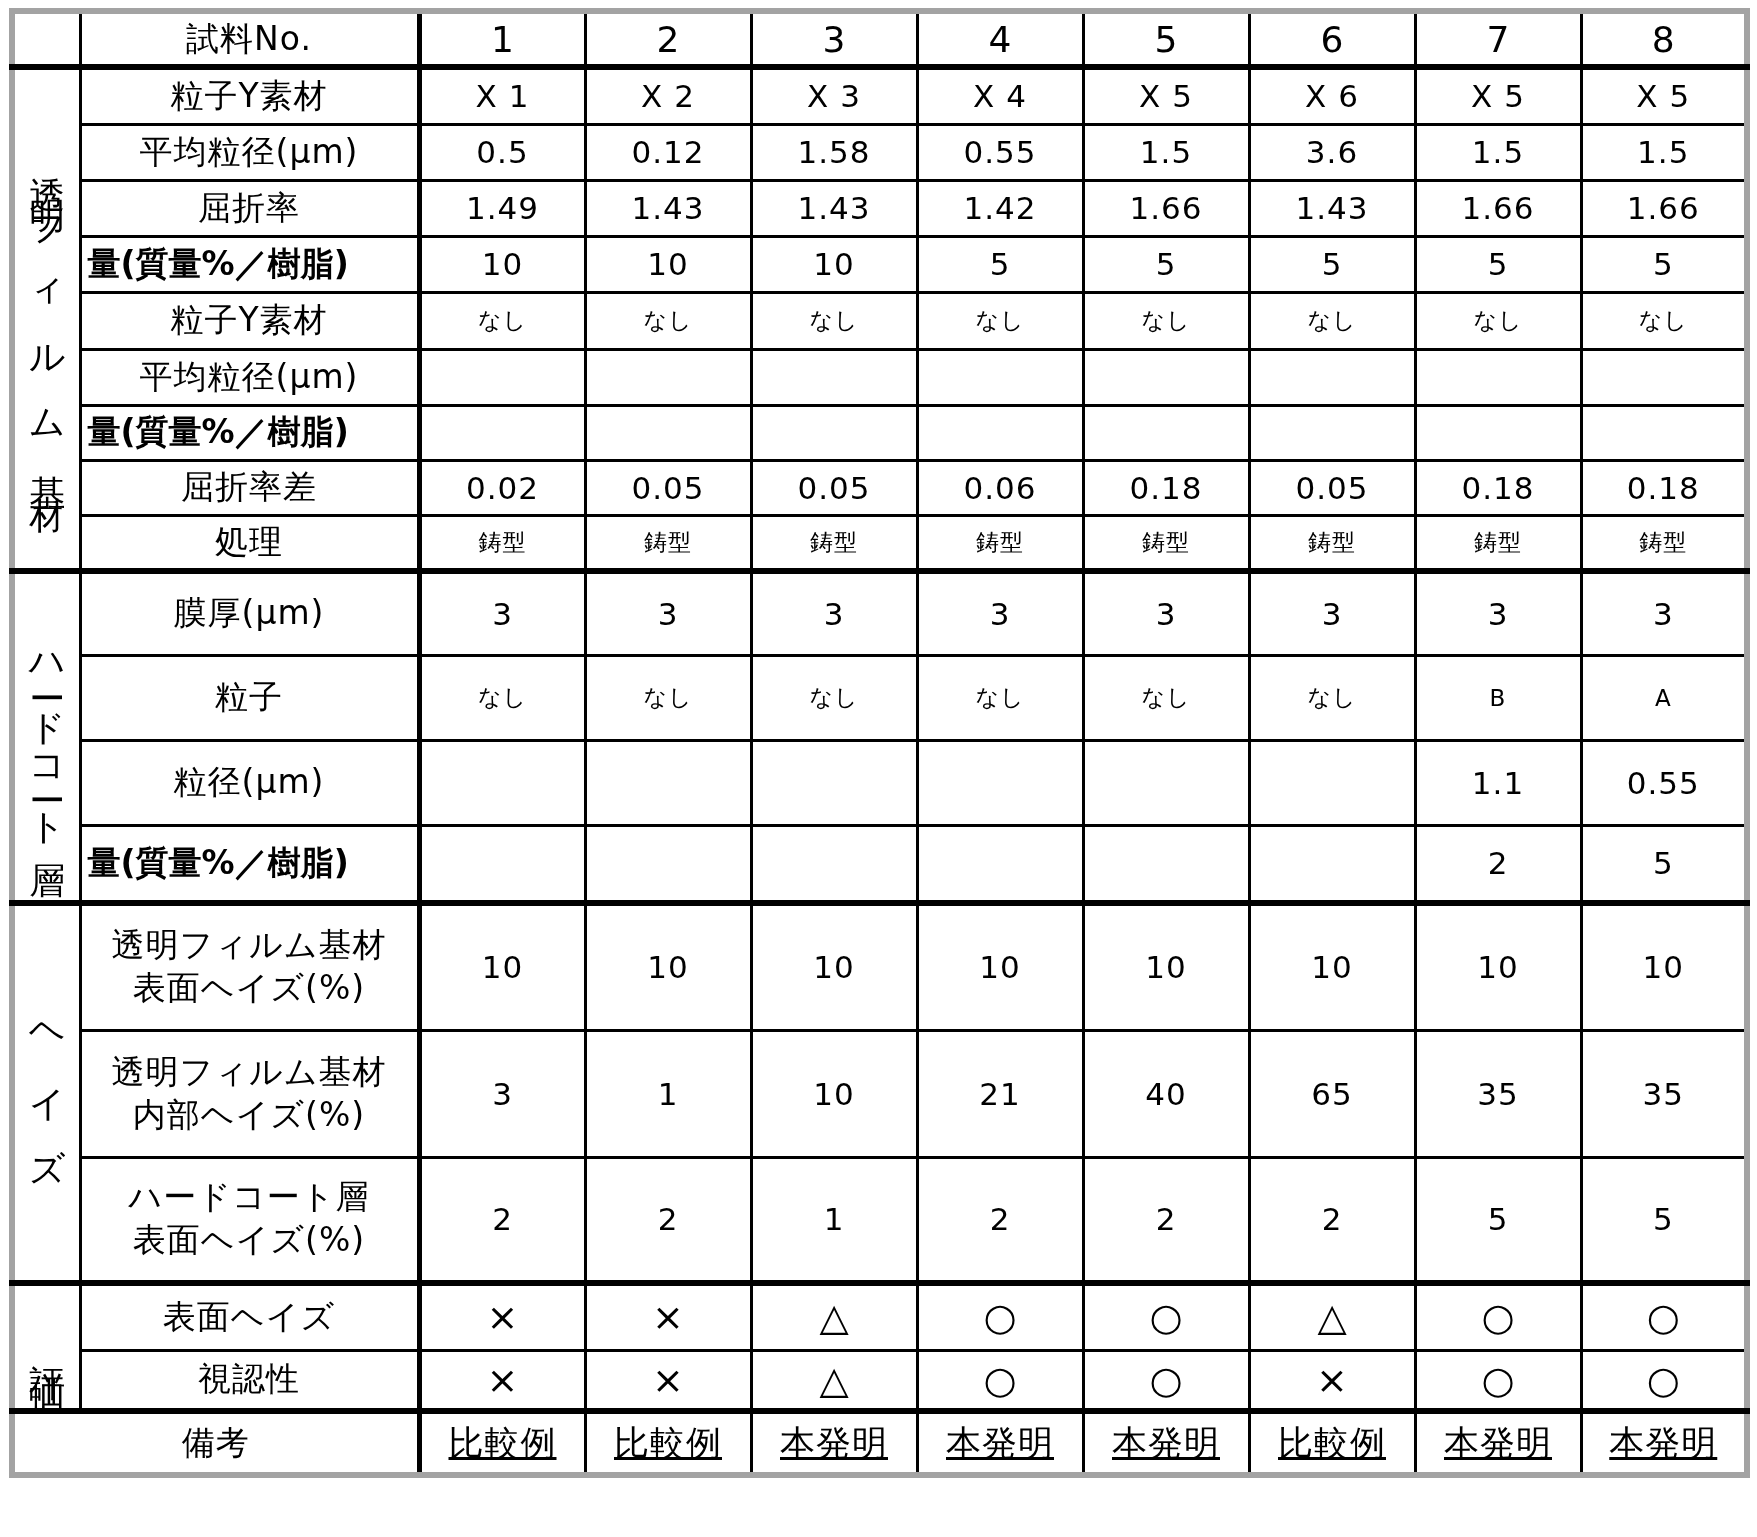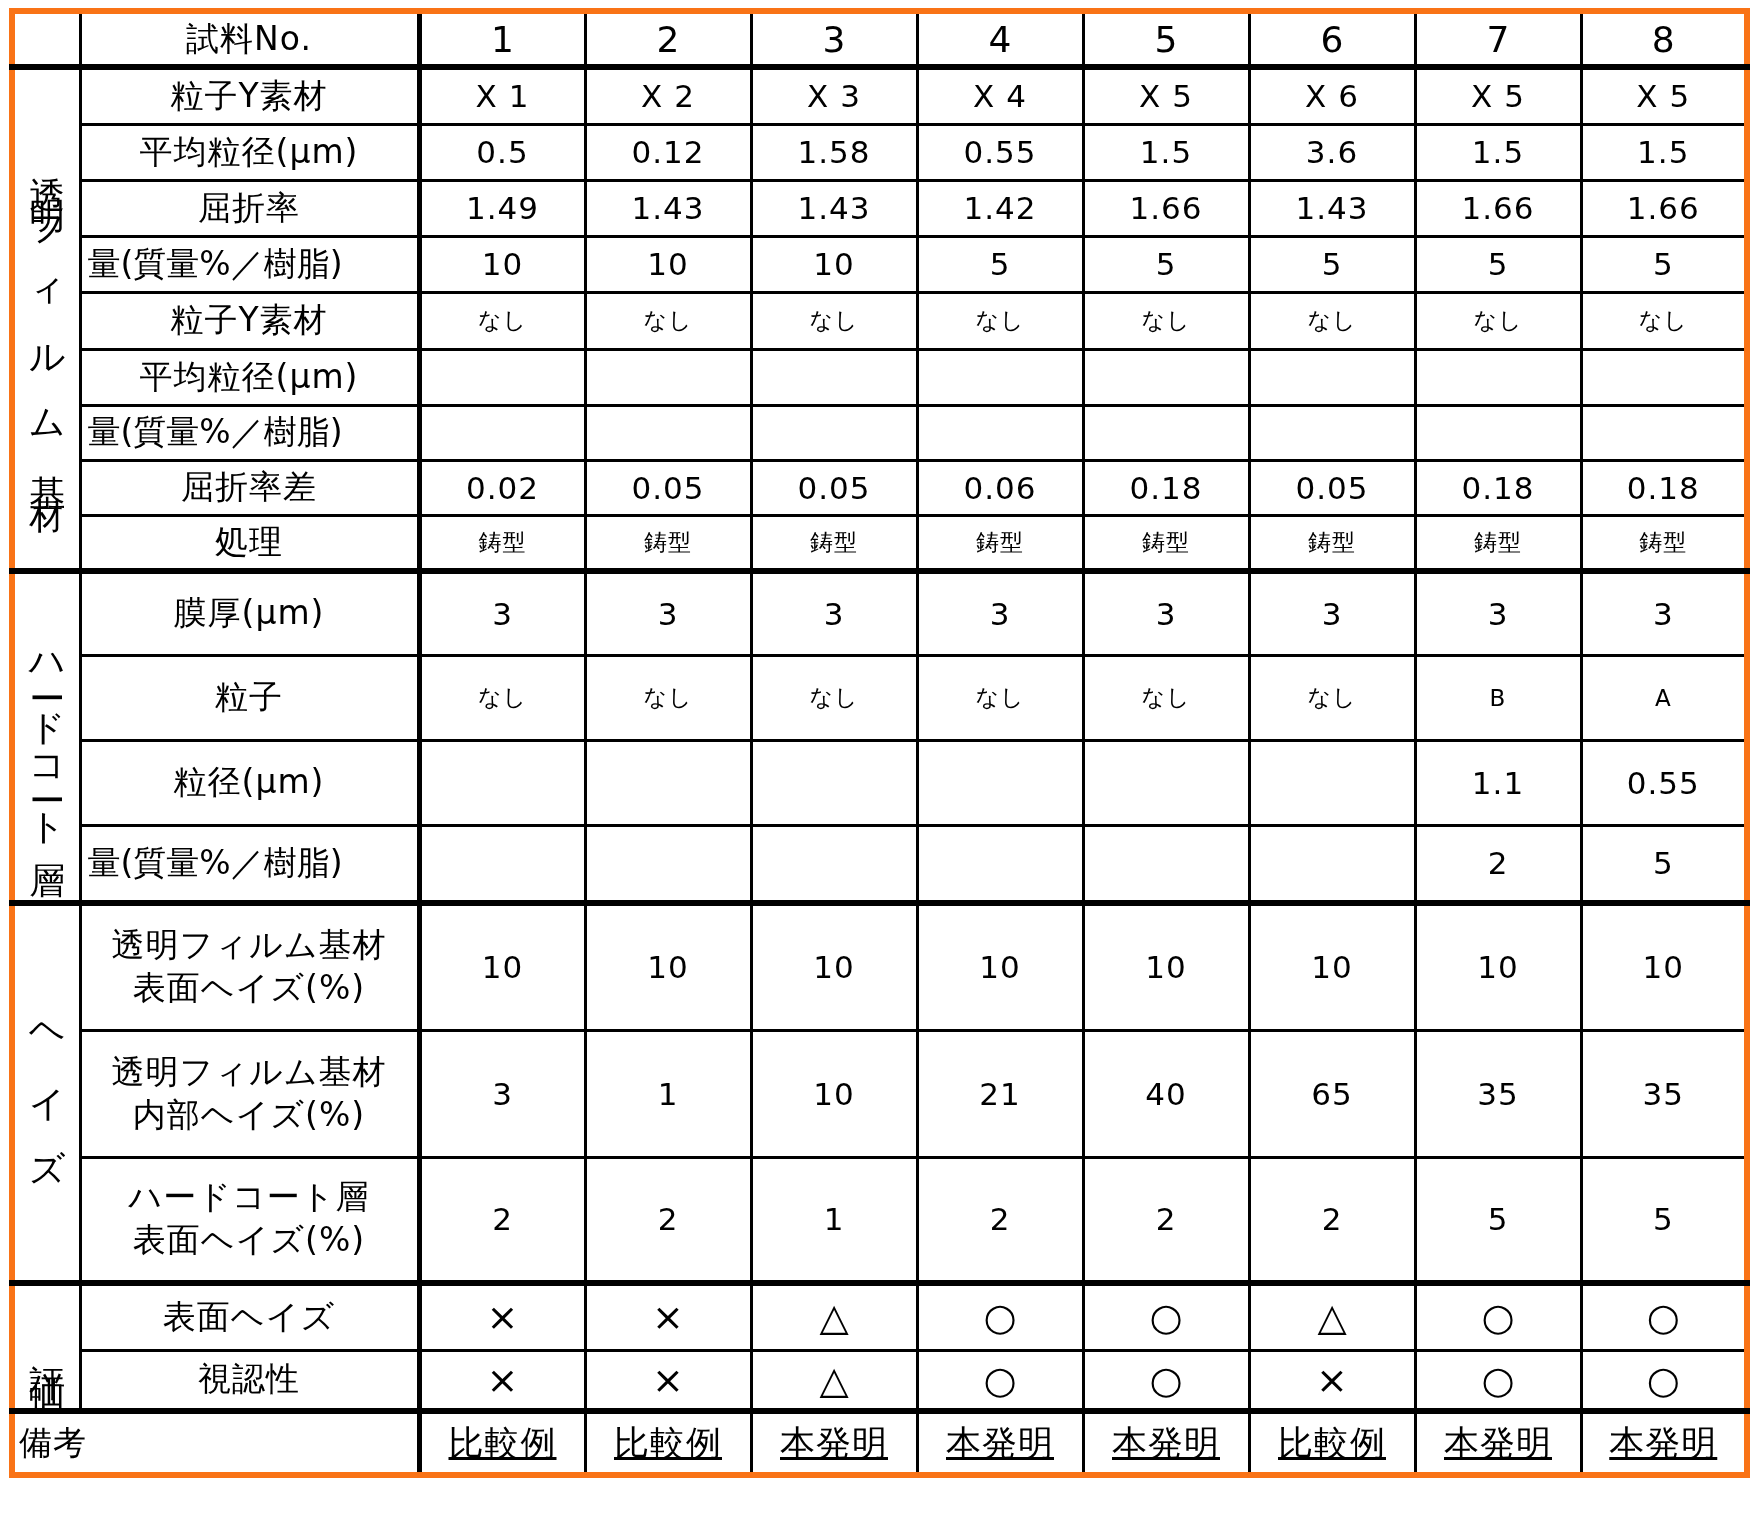--- a/index.html
+++ b/index.html
@@ -7,21 +7,21 @@
   body {
     width:1757px; height:1537px;
     font-family:"DejaVu Sans", sans-serif;
     color:#000;
     padding:8px 9px;
   }
   table.patent {
     border-collapse:collapse;
     table-layout:fixed;
     width:1739px;
-    border:6px solid #f97316;
+    border:6px solid #a3a3a3;
   }
   td {
     border:3px solid #000;
     text-align:center;
     vertical-align:middle;
     font-size:31px;
     overflow:hidden;
     padding:0 4px;
   }
   
@@ -29,21 +29,21 @@
   
   td.rowlabel { border-right-width:5px; }
   td.corner { border-right-width:3px; }
 
   td.rowlabel {
     font-size:33px;
     white-space:pre-line;
     line-height:1.3;
     letter-spacing:1px;
   }
-  td.rowlabel.left { text-align:left; padding-left:6px; letter-spacing:0; }
+  td.rowlabel.left { text-align:left; padding-left:6px; letter-spacing:0;font-weight:bold; }
   td.samplehdr { font-size:36px; }
   td.value { font-size:31px; letter-spacing:1px; }
   td.value.jp { font-size:23px; }
   td.mark { font-size:38px; }
   td.remarkcell { font-size:35px; letter-spacing:1px; padding:0 2px;text-decoration:underline; }
 
   td.grouplabel {
     writing-mode:vertical-rl;
     text-orientation:mixed;
     font-size:36px;
@@ -289,21 +289,21 @@
     <td class="mark">×</td>
     <td class="mark">△</td>
     <td class="mark">○</td>
     <td class="mark">○</td>
     <td class="mark">×</td>
     <td class="mark">○</td>
     <td class="mark">○</td>
   </tr>
 
   <tr class="sep" style="height:64px">
-    <td class="rowlabel" colspan="2" style="text-align:left;">備考</td>
+    <td class="rowlabel" colspan="2" style="text-align:center;">備考</td>
     <td class="remarkcell">比較例</td>
     <td class="remarkcell">比較例</td>
     <td class="remarkcell">本発明</td>
     <td class="remarkcell">本発明</td>
     <td class="remarkcell">本発明</td>
     <td class="remarkcell">比較例</td>
     <td class="remarkcell">本発明</td>
     <td class="remarkcell">本発明</td>
   </tr>
 

